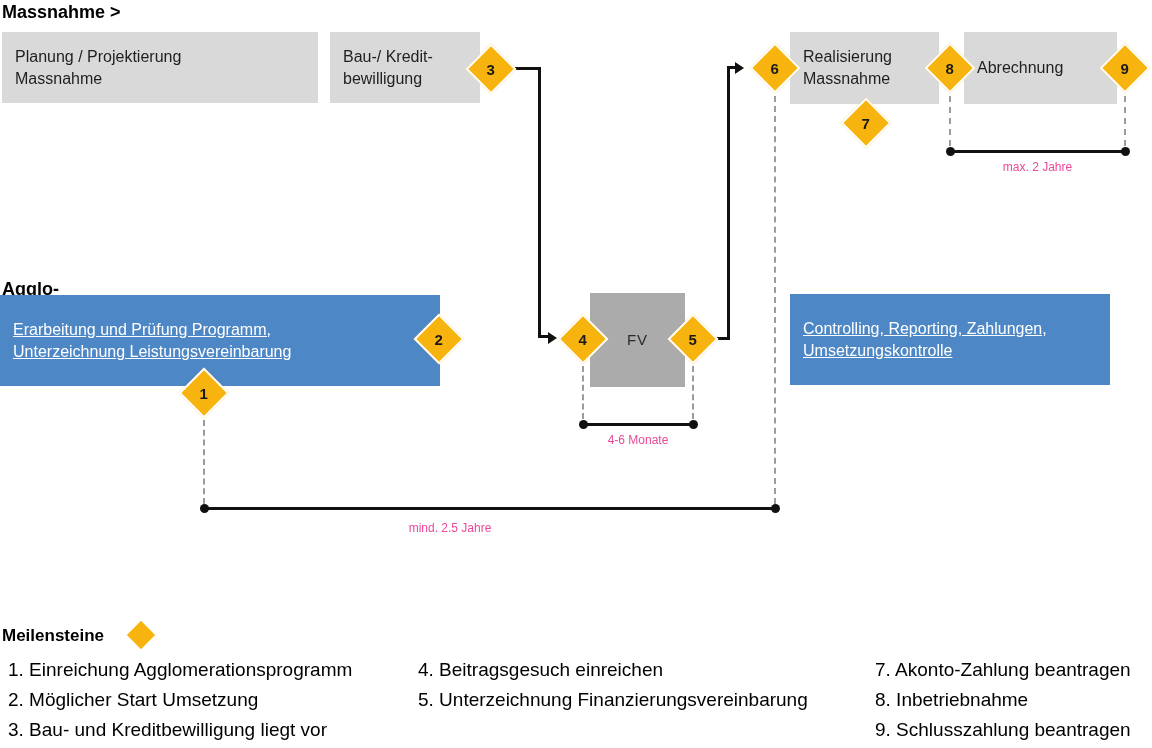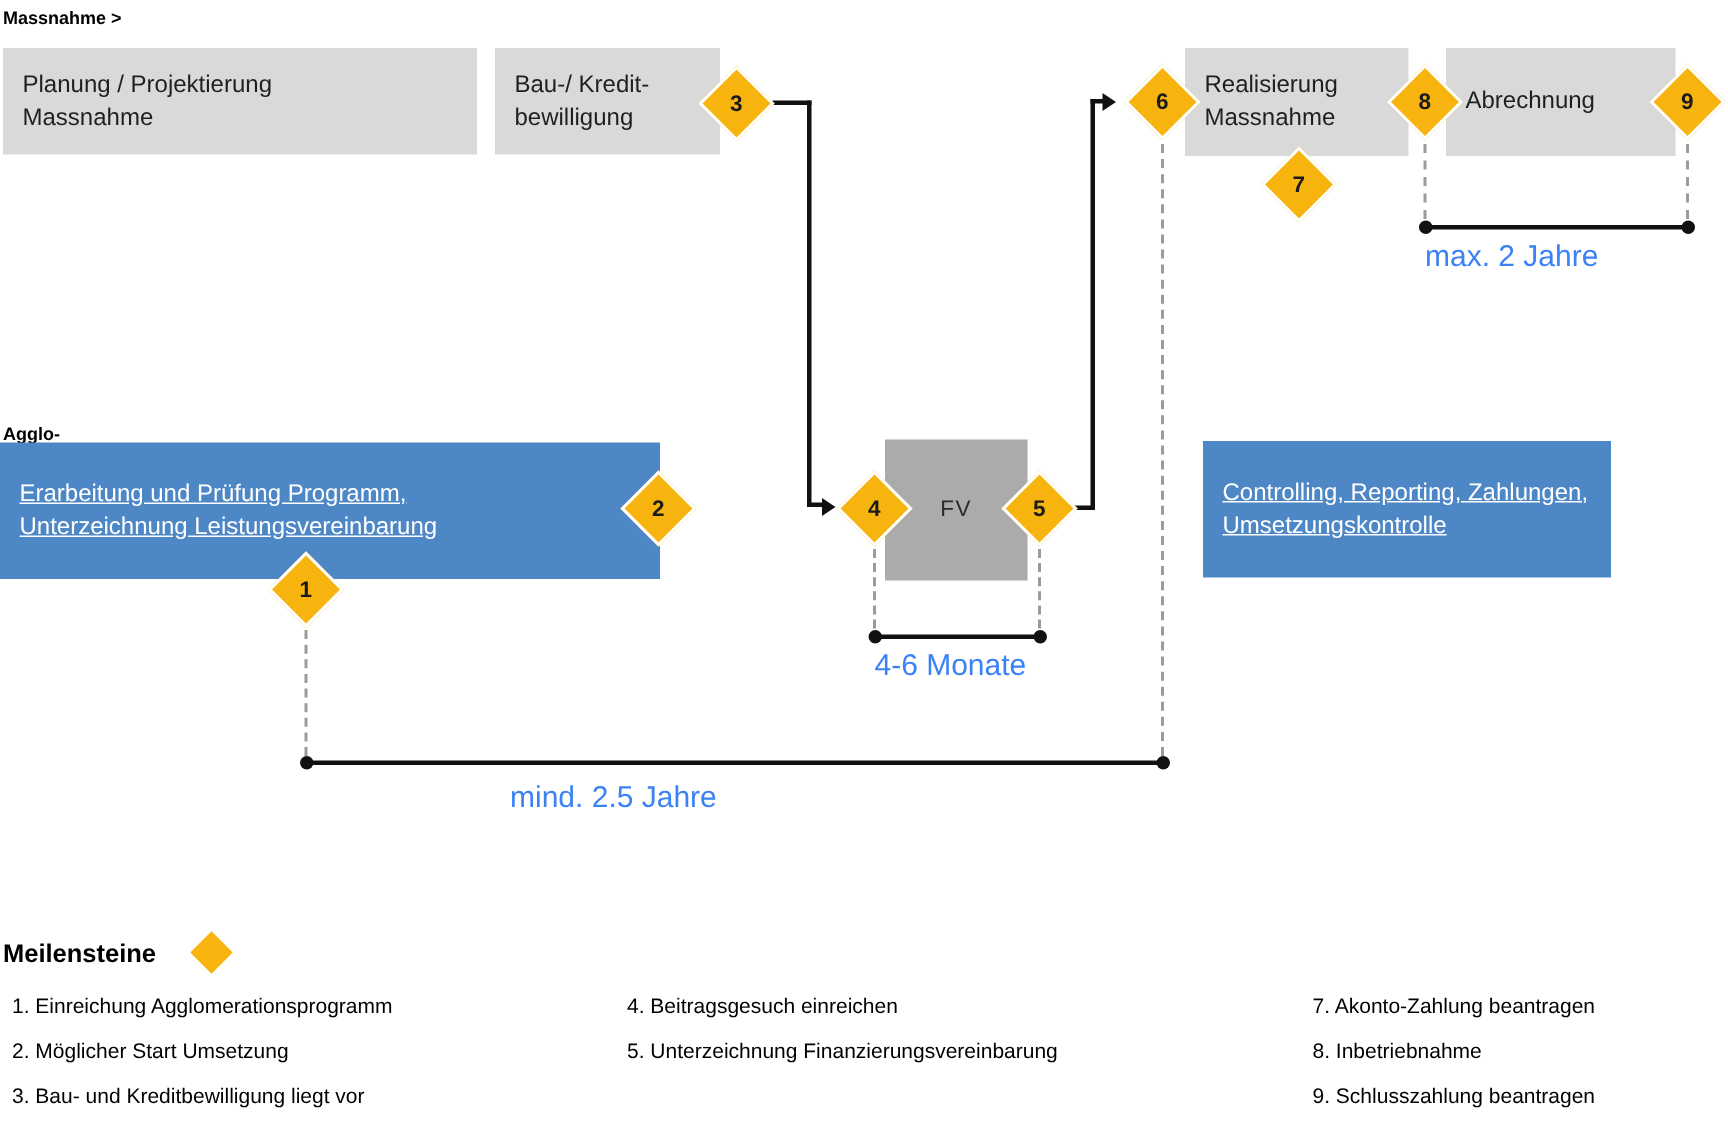--- a/index.html
+++ b/index.html
@@ -7,21 +7,21 @@
     --blue:#4E87C6;
     --gray-light:#D9D9D9;
     --gray-dark:#ABABAB;
     --ink:#111111;
   }
   *{margin:0;padding:0;box-sizing:border-box;}
   html,body{background:#ffffff;}
   body{font-family:"Liberation Sans","DejaVu Sans",sans-serif;color:var(--ink);}
   .canvas{position:relative;width:1152px;height:748px;background:#fff;overflow:hidden;}
 
-  .track-label{position:absolute;font-weight:bold;font-size:12px;line-height:18px;white-space:pre-line;color:#000;}
+  .track-label{position:absolute;font-weight:bold;font-size:18px;line-height:18px;white-space:pre-line;color:#000;}
 
   .phase-box{position:absolute;display:flex;align-items:center;}
   .phase-box .box-text{font-size:16px;line-height:22px;white-space:pre-line;padding-left:13px;}
   .box-gray{background:var(--gray-light);color:#1f1f1f;}
   .box-blue{background:var(--blue);color:#ffffff;text-decoration:underline;}
   .box-fv{background:var(--gray-dark);color:#2a2a2a;justify-content:center;}
   .box-fv .box-text{padding-left:0;font-size:15px;letter-spacing:1px;}
 
   .diamond{position:absolute;width:36px;height:36px;background:var(--yellow);
     border:2px solid #ffffff;transform:rotate(45deg);
@@ -29,25 +29,25 @@
   .diamond .num{transform:rotate(-45deg);font-size:15px;font-weight:bold;color:#1a1a1a;}
   .diamond-small{position:absolute;width:20px;height:20px;background:var(--yellow);transform:rotate(45deg);}
 
   .hline{position:absolute;height:3px;background:var(--ink);z-index:1;}
   .vline{position:absolute;width:3px;background:var(--ink);z-index:1;}
   .dashline{position:absolute;width:0;border-left:2px dashed #9b9b9b;z-index:0;}
   .dot{position:absolute;width:9px;height:9px;border-radius:50%;background:var(--ink);z-index:2;}
   .arrow-right{position:absolute;width:0;height:0;border-top:6px solid transparent;
     border-bottom:6px solid transparent;border-left:9px solid var(--ink);z-index:2;}
 
-  .duration-label{position:absolute;font-size:20px;color:#3b82f6;text-align:left;}
+  .duration-label{position:absolute;font-size:12px;color:#ec4899;text-align:center;}
 
   .legend-title{position:absolute;font-size:17px;font-weight:bold;color:#000;}
   .legend-col{position:absolute;display:flex;flex-direction:column;gap:12px;}
-  .legend-item{font-size:14px;line-height:18px;color:#000;}
+  .legend-item{font-size:19px;line-height:18px;color:#000;}
 </style>
 </head>
 <body>
 
 <div class="canvas">
 
   <div class="track-label" style="left:2px;top:3px;">Massnahme &gt;</div>
   <div class="track-label" style="left:2px;top:242px;margin-top:38px;">Agglo-
 programm &gt;</div>
 
@@ -67,21 +67,21 @@
     <span class="box-text">Abrechnung</span>
   </div>
 
   <div class="phase-box box-blue" style="left:0px;top:295px;width:440px;height:91px;">
     <span class="box-text">Erarbeitung und Prüfung Programm,
 Unterzeichnung Leistungsvereinbarung</span>
   </div>
   <div class="phase-box box-fv" style="left:590px;top:293px;width:95px;height:94px;">
     <span class="box-text">FV</span>
   </div>
-  <div class="phase-box box-blue" style="left:790px;top:294px;width:272px;height:91px;margin-left:12px;">
+  <div class="phase-box box-blue" style="left:790px;top:294px;width:320px;height:91px;">
     <span class="box-text">Controlling, Reporting, Zahlungen,
 Umsetzungskontrolle</span>
   </div>
 
   <div class="hline" style="left:515px;top:67px;width:26px;"></div>
   <div class="vline" style="left:538px;top:67px;height:271px;"></div>
   <div class="hline" style="left:538px;top:335px;width:12px;"></div>
   <div class="arrow-right" style="left:548px;top:332px;"></div>
 
   <div class="hline" style="left:716px;top:337px;width:14px;"></div>

